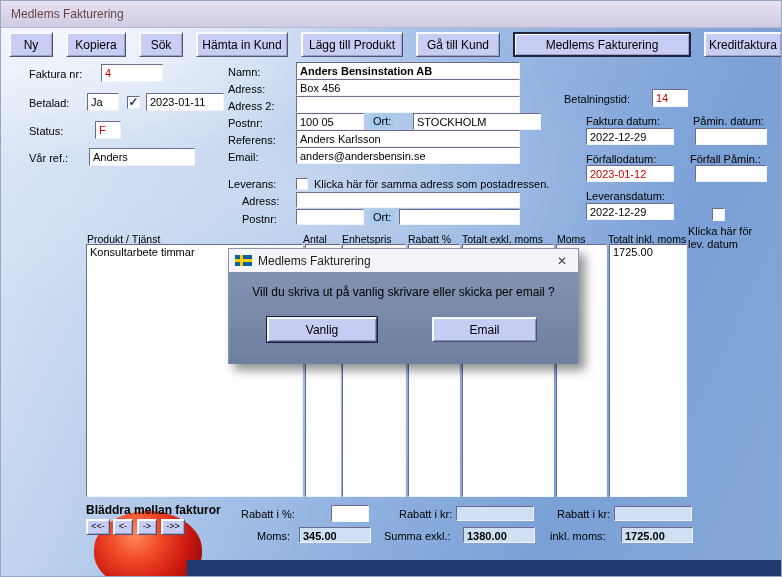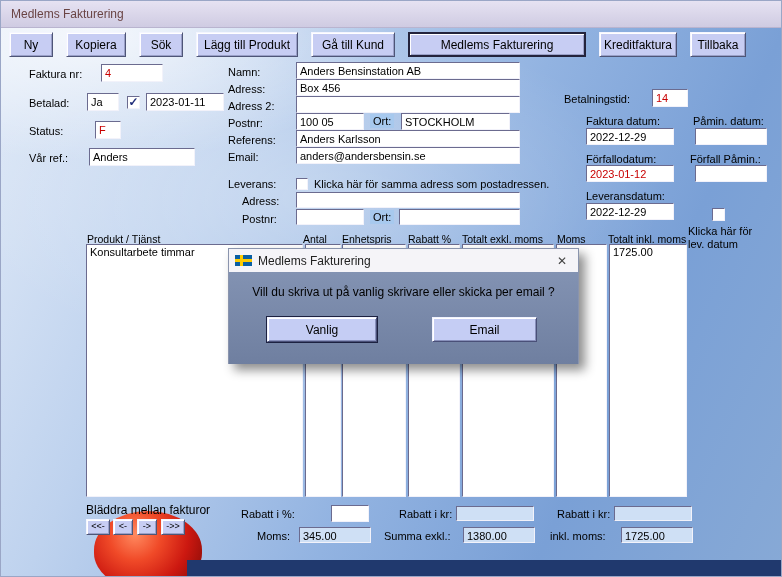--- a/index.html
+++ b/index.html
@@ -23,21 +23,21 @@
   .tbtn { height:25px; background:#c7cdf3; font-size:12px; display:flex; align-items:center; justify-content:center;
     border:1px solid; border-color:#f4f5ff #4e5577 #4e5577 #f4f5ff;
     box-shadow:inset 1px 1px 0 #ffffff, inset -1px -1px 0 #9aa0c8; cursor:pointer; white-space:nowrap; }
   .tbtn.active { border:2px solid #23233c; box-shadow:inset 1px 1px 0 #ffffff, inset -1px -1px 0 #9aa0c8; }
 
   .lbl { position:absolute; font-size:11px; white-space:nowrap; }
   .field { position:absolute; background:#fff; border:1px solid; border-color:#6b6b8f #f2f2fa #f2f2fa #6b6b8f;
     font-size:11px; padding:2px 3px 0 3px; height:17px; white-space:nowrap; overflow:hidden; }
   .blue { background:#cfe0f5; }
   .red { color:#c80000; }
-  .bold { font-weight:normal; }
+  .bold { font-weight:bold; }
   .right { text-align:left; }
   .ortlbl { position:absolute; background:#a7c9ee; font-size:11px; padding:1px 3px; }
 
   .checkbox { position:absolute; width:13px; height:13px; background:#fff; border:1px solid; border-color:#6b6b8f #f2f2fa #f2f2fa #6b6b8f;
     font-size:12px; line-height:11px; text-align:center; color:#1f2d7a; font-weight:bold; cursor:pointer; }
   .checkbox.small { width:12px; height:12px; }
 
   .colhdr { position:absolute; top:232px; font-size:10.5px; white-space:nowrap; }
   .col { position:absolute; top:243px; height:253px; background:#fff; border:1px solid; border-color:#6b6b8f #f2f2fa #f2f2fa #6b6b8f;
     font-size:11px; overflow:hidden; }
@@ -79,20 +79,21 @@
   <div class="bottom-bar"></div>
 
   <div class="titlebar">
     <span class="title">Medlems Fakturering</span>
   </div>
 
   <div class="toolbar">
     <div class="tbtn" style="width:44px">Ny</div>
     <div class="tbtn" style="width:60px">Kopiera</div>
     <div class="tbtn" style="width:44px">Sök</div>
+    <div class="tbtn" style="width:92px">Hämta in Kund</div>
     <div class="tbtn" style="width:102px">Lägg till Produkt</div>
     <div class="tbtn" style="width:84px">Gå till Kund</div>
     <div class="tbtn active" style="width:178px">Medlems Fakturering</div>
     <div class="tbtn" style="width:78px">Kreditfaktura</div>
     <div class="tbtn" style="width:56px">Tillbaka</div>
   </div>
 
   <div class="lbl" style="left:28px; top:67px">Faktura nr:</div>
   <div class="field red" style="left:100px; top:63px; width:62px; height:18px">4</div>
 
@@ -112,21 +113,21 @@
   <div class="lbl" style="left:227px; top:99px">Adress 2:</div>
   <div class="lbl" style="left:227px; top:116px">Postnr:</div>
   <div class="lbl" style="left:227px; top:133px">Referens:</div>
   <div class="lbl" style="left:227px; top:150px">Email:</div>
 
   <div class="field bold" style="left:295px; top:61px; width:224px">Anders Bensinstation AB</div>
   <div class="field" style="left:295px; top:78px; width:224px">Box 456</div>
   <div class="field" style="left:295px; top:95px; width:224px"></div>
   <div class="field" style="left:295px; top:112px; width:68px">100 05</div>
   <div class="ortlbl" style="left:369px; top:113px">Ort:</div>
-  <div class="field" style="left:400px; top:112px; width:109px">STOCKHOLM</div>
+  <div class="field" style="left:412px; top:112px; width:128px">STOCKHOLM</div>
   <div class="field" style="left:295px; top:129px; width:224px">Anders Karlsson</div>
   <div class="field" style="left:295px; top:146px; width:224px">anders@andersbensin.se</div>
 
   <div class="lbl" style="left:227px; top:177px">Leverans:</div>
   <div class="checkbox small" style="left:295px; top:177px"></div>
   <div class="lbl" style="left:313px; top:177px">Klicka här för samma adress som postadressen.</div>
   <div class="lbl" style="left:241px; top:194px">Adress:</div>
   <div class="field" style="left:295px; top:191px; width:224px; height:16px"></div>
   <div class="lbl" style="left:241px; top:212px">Postnr:</div>
   <div class="field" style="left:295px; top:208px; width:68px; height:16px"></div>

